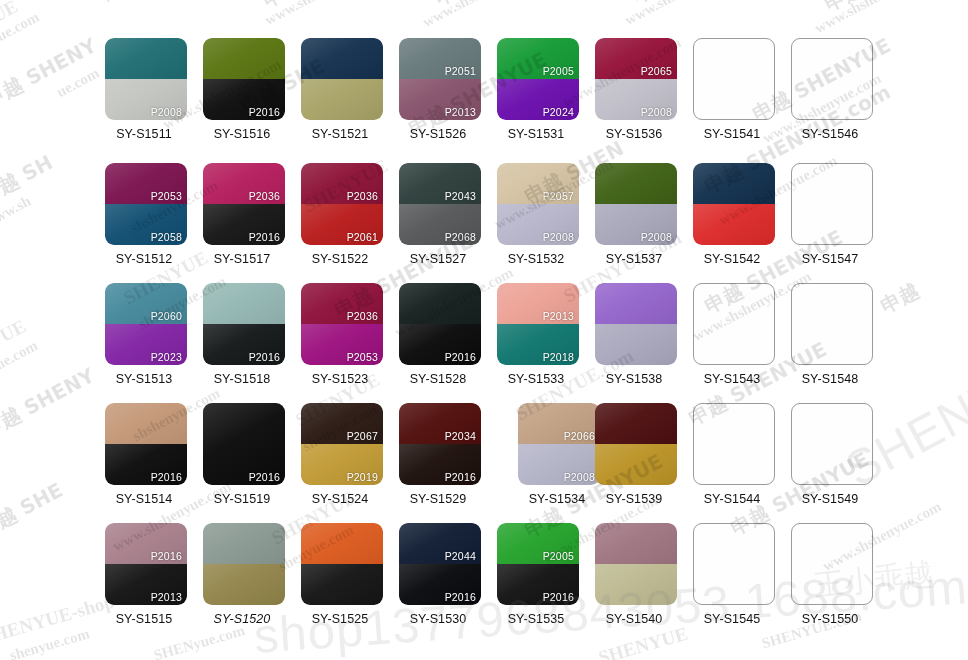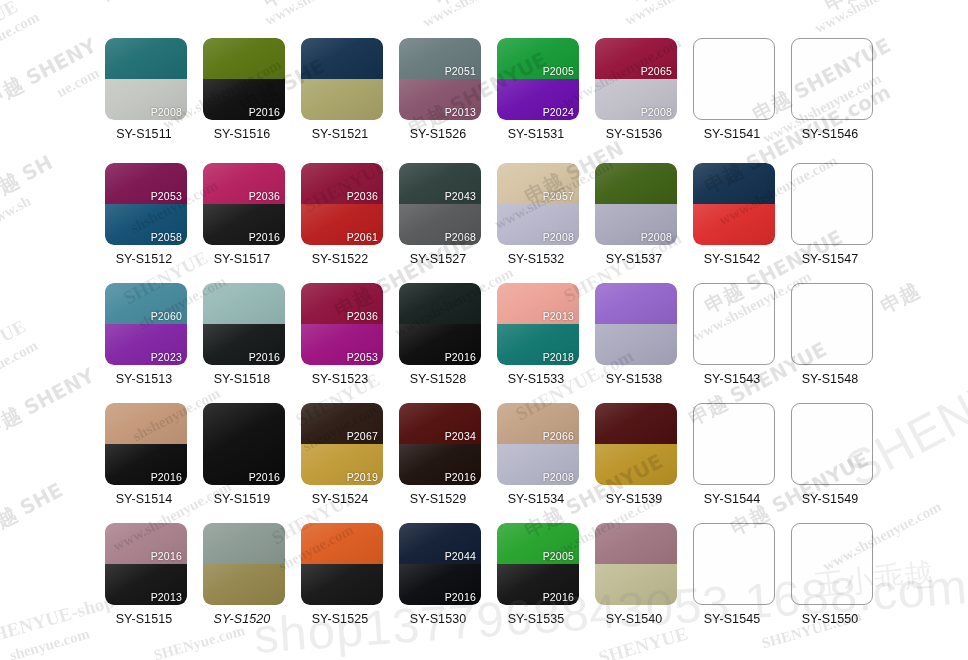--- a/index.html
+++ b/index.html
@@ -399,21 +399,21 @@
             <div class="half-sheen"></div>
             <span class="pcode">P2034</span>
           </div>
           <div class="half bottom" style="background: rgb(28, 15, 12);">
             <div class="half-sheen"></div>
             <span class="pcode">P2016</span>
           </div>
         </div>
         <div class="code-label">SY-S1529</div>
       </div>
-      <div class="cell" style="left: 489px; top: 403px;">
+      <div class="cell" style="left: 510px; top: 403px;">
         <div class="swatch" style="margin-left: 8px;">
           <div class="half top" style="background: rgb(194, 161, 132);">
             <div class="half-sheen"></div>
             <span class="pcode">P2066</span>
           </div>
           <div class="half bottom" style="background: rgb(180, 180, 200);">
             <div class="half-sheen"></div>
             <span class="pcode">P2008</span>
           </div>
         </div>

